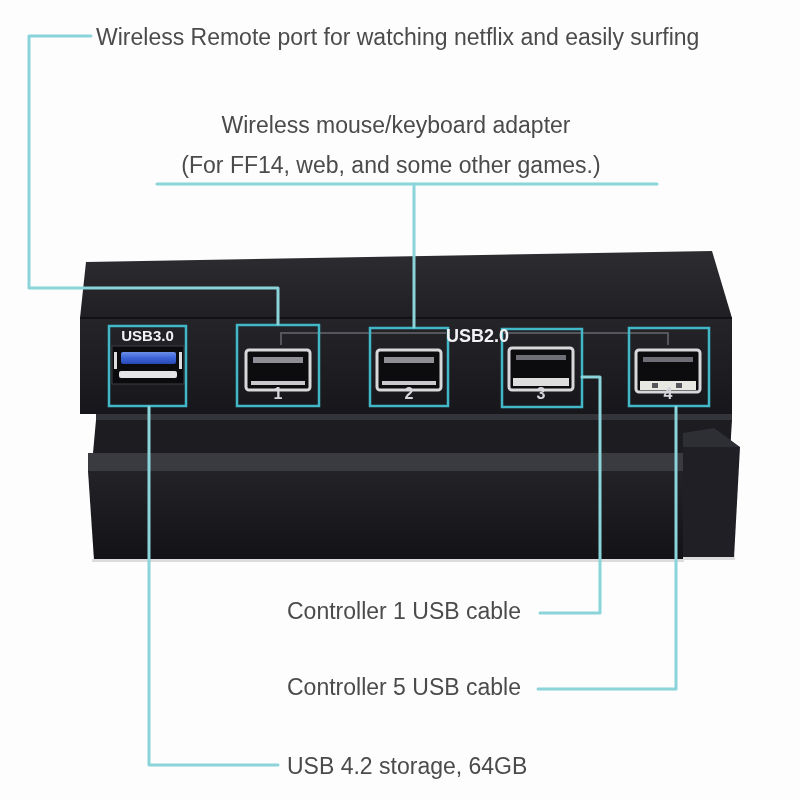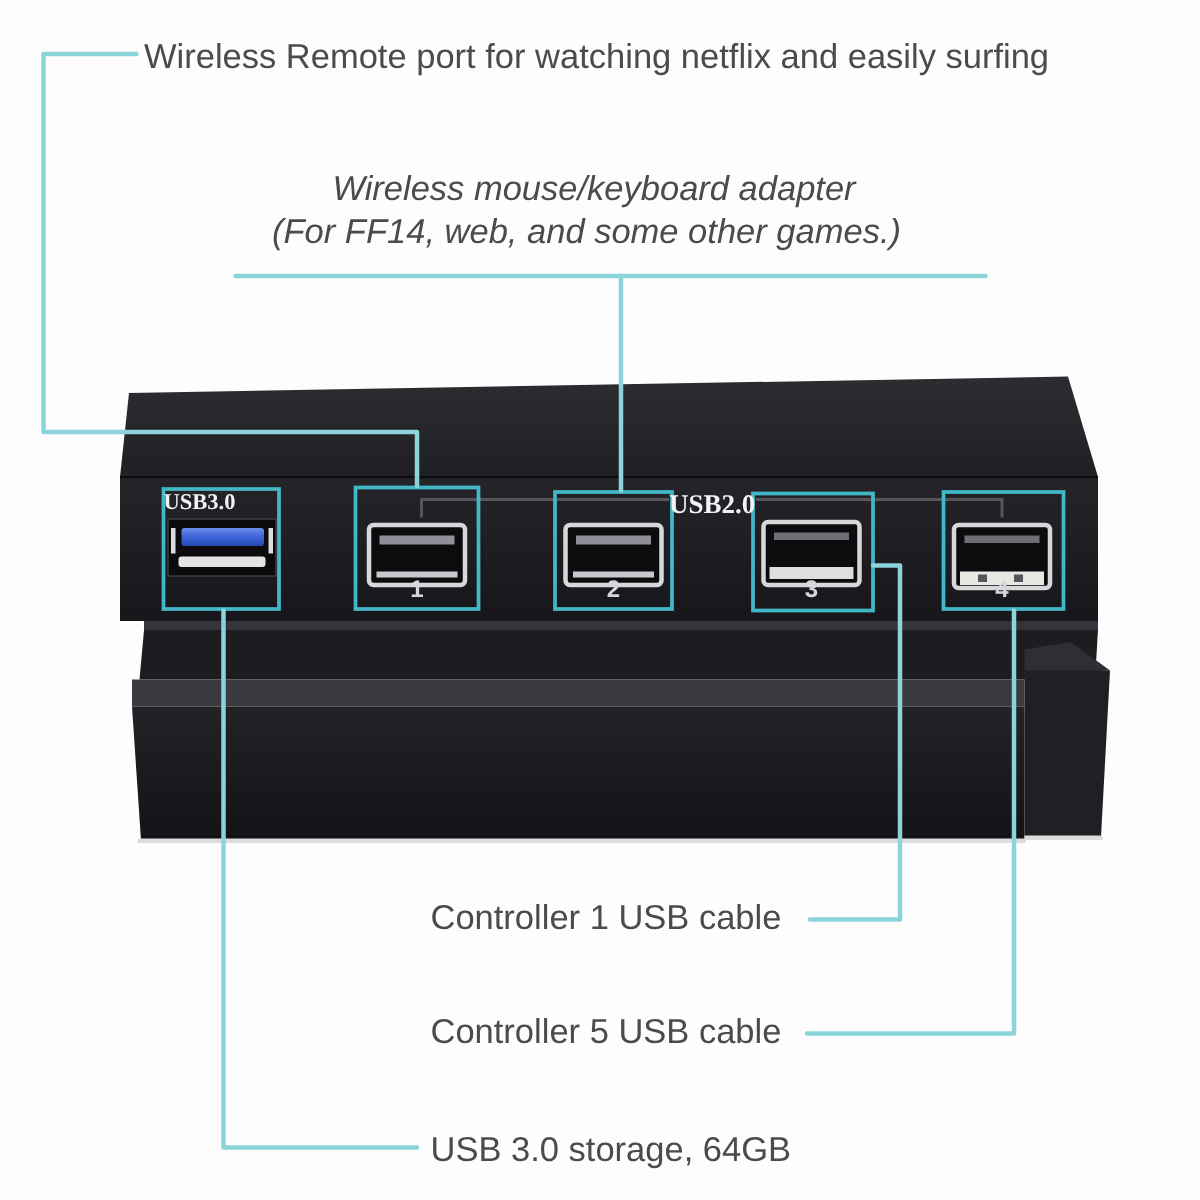--- a/index.html
+++ b/index.html
@@ -9,30 +9,30 @@
     --label-text:#4b4b4b;
     --device-label:#f2f2f5;
     --bracket:#55555c;
     --bg:#fdfdfd;
   }
   html,body{margin:0;padding:0;}
   body{background:#fff;font-family:"Liberation Sans", sans-serif;}
   .stage{position:relative;width:800px;height:800px;background:var(--bg);overflow:hidden;}
   .stage svg{position:absolute;left:0;top:0;z-index:1;}
   .txt{position:absolute;z-index:2;color:var(--label-text);font-size:23px;line-height:1.2;white-space:nowrap;}
-  .txt.center{text-align:center;white-space:normal;font-style:italic;}
-  .devlabel{position:absolute;z-index:3;color:var(--device-label);font-weight:bold;text-align:left;font-family:Liberation Serif, serif;}
+  .txt.center{text-align:center;white-space:normal;}
+  .devlabel{position:absolute;z-index:3;color:var(--device-label);font-weight:bold;text-align:center;}
   .usb3-label{left:109px;top:327px;width:77px;font-size:15px;letter-spacing:0px;}
   .usb2-label{left:446px;top:326px;width:56px;font-size:18px;}
   .portnum{position:absolute;z-index:3;color:#d6d6dc;font-weight:bold;font-size:16px;text-align:center;top:385px;width:80px;}
   .pn1{left:238px;} .pn2{left:369px;} .pn3{left:501px;} .pn4{left:628px;}
 
   .t-remote{left:96px;top:24px;}
   .t-adapter1{left:146px;top:112px;width:500px;}
-  .t-adapter2{left:141px;top:141px;width:500px;}
+  .t-adapter2{left:141px;top:152px;width:500px;}
   .t-ctrl1{left:287px;top:598px;}
   .t-ctrl2{left:287px;top:674px;}
   .t-storage{left:287px;top:753px;}
 
   .ann{stroke:var(--annotation-line);stroke-width:3;fill:none;stroke-linecap:round;stroke-linejoin:round;}
   .pbox{stroke:var(--port-box);stroke-width:2.5;fill:none;}
   .bracket{stroke:var(--bracket);stroke-width:2;fill:none;}
 </style>
 </head>
 <body>
@@ -138,21 +138,21 @@
   <div class="txt t-remote">Wireless Remote port for watching netflix and easily surfing</div>
 
   <div class="txt center t-adapter1">Wireless mouse/keyboard adapter</div>
 
   <div class="txt center t-adapter2">(For FF14, web, and some other games.)</div>
 
   <div class="txt t-ctrl1">Controller 1 USB cable</div>
 
   <div class="txt t-ctrl2">Controller 5 USB cable</div>
 
-  <div class="txt t-storage">USB 3.0 storage, 64GB</div>
+  <div class="txt t-storage">USB 4.2 storage, 64GB</div>
 
   <div class="devlabel usb3-label">USB3.0</div>
   <div class="devlabel usb2-label">USB2.0</div>
 
   <div class="portnum pn1">1</div>
   <div class="portnum pn2">2</div>
   <div class="portnum pn3">3</div>
   <div class="portnum pn4">4</div>
 
 </div>

